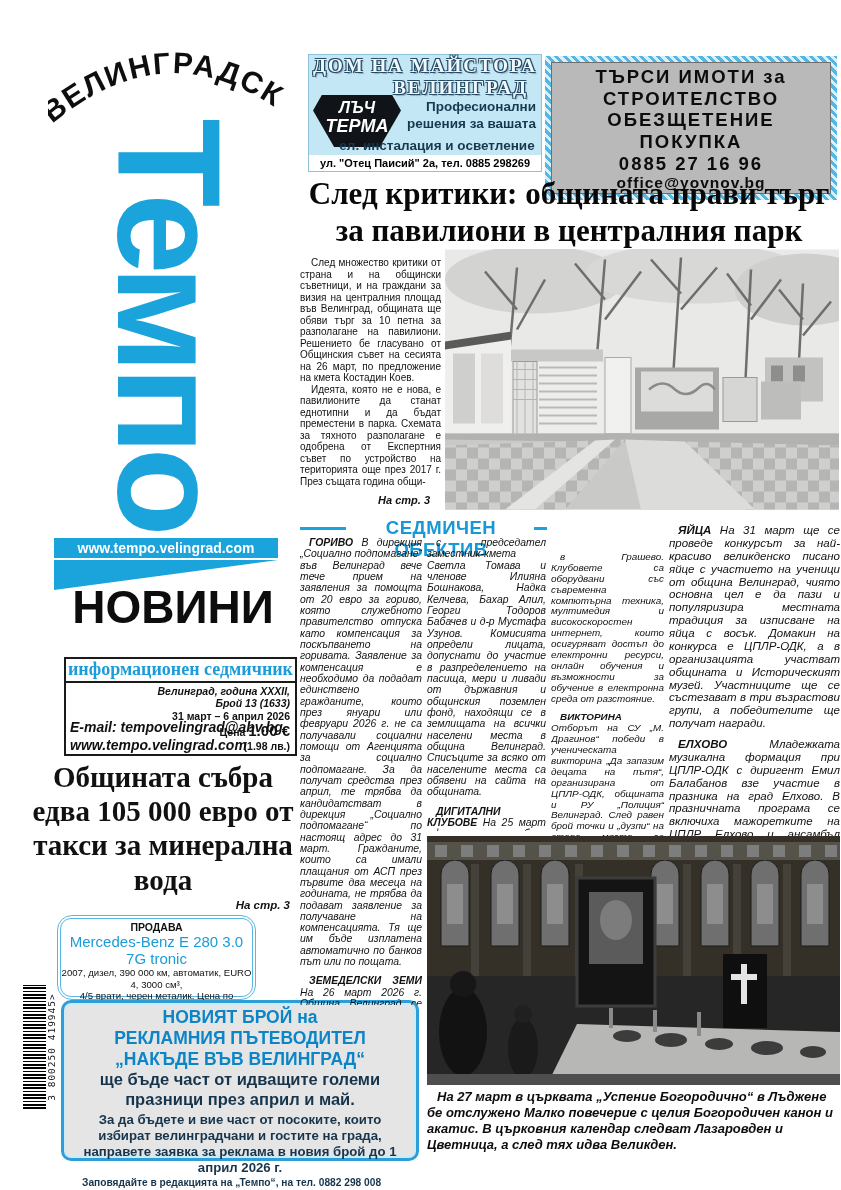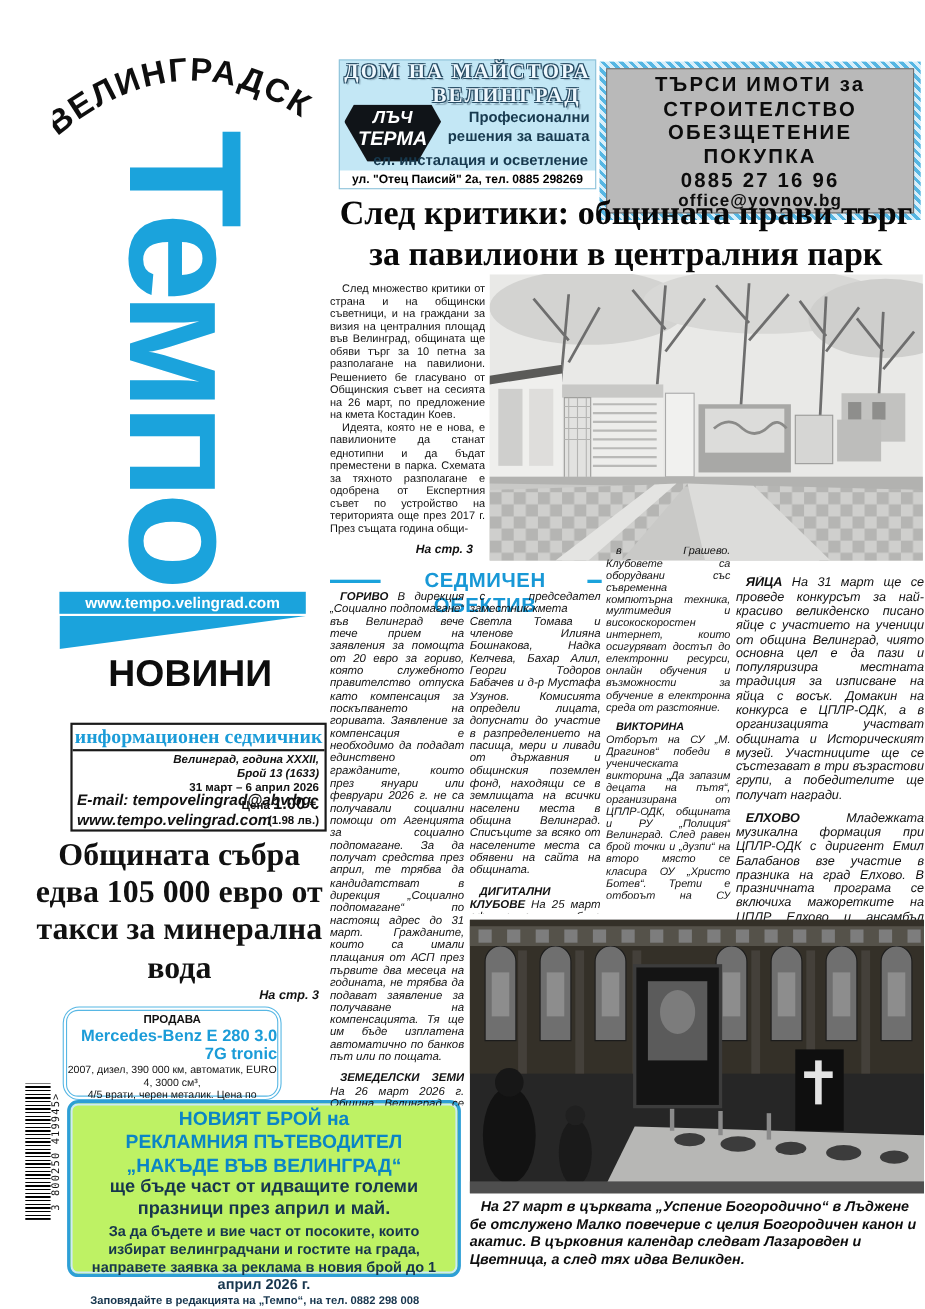--- a/index.html
+++ b/index.html
@@ -9,21 +9,21 @@
 
   
   #tempo-vert{left:66px;top:110px;width:200px;height:428px;}
   #tempo-vert .rot{width:428px;height:200px;transform:rotate(90deg) translateY(-200px);
       transform-origin:top left;font-size:146px;font-weight:900;letter-spacing:-7px;
       color:#1ba3dc;text-align:center;line-height:196px;white-space:nowrap;}
   #site-strip{left:54px;top:538px;width:224px;height:20px;background:#1ba3dc;color:#fff;
       font-size:14px;font-weight:bold;text-align:center;line-height:20px;}
   #wedge{left:54px;top:560px;width:224px;height:30px;background:#1ba3dc;
       clip-path:polygon(0 0,100% 0,0 100%);}
-  #news-label{left:52px;top:594px;width:242px;font-size:34px;font-weight:900;
+  #news-label{left:52px;top:580px;width:242px;font-size:46px;font-weight:900;
       letter-spacing:0;text-align:center;color:#0d0d0d;}
 
   
   #info-box{left:64px;top:657px;width:233px;height:99px;border:2px solid #1a1a1a;
       box-sizing:border-box;background:#fff;}
   #info-box .ibt{font-family:"Liberation Serif",serif;font-weight:bold;font-size:18px;
       color:#1b9cd8;text-align:center;border-bottom:2px solid #1a1a1a;padding:0 0 1px;}
   #info-box .meta{position:relative;height:72px;padding:2px 5px;box-sizing:border-box;}
   #info-box .r{text-align:right;font-size:10.5px;font-weight:bold;font-style:italic;line-height:1.18;}
   #info-box .rn{font-style:normal;}
@@ -34,31 +34,31 @@
   
   #water-headline{left:22px;top:760px;width:282px;text-align:center;
       font-family:"Liberation Serif",serif;font-weight:bold;font-size:29px;line-height:1.18;}
   #water-jump{left:160px;top:899px;width:130px;text-align:right;font-style:italic;
       font-weight:bold;font-size:11.5px;}
   #mercedes{left:57px;top:915px;width:199px;height:85px;border:1px solid #57b7e4;
       border-radius:15px;padding:2px;box-sizing:border-box;}
   #mercedes .in{border:1px solid #57b7e4;border-radius:11px;height:100%;box-sizing:border-box;
       text-align:center;padding-top:2px;}
   #mercedes .h{font-size:10.5px;font-weight:bold;}
-  #mercedes .m{font-size:15px;font-weight:bold;color:#1b9cd8;text-align:right;}
+  #mercedes .m{font-size:15px;font-weight:normal;color:#1b9cd8;}
   #mercedes .d{font-size:9.6px;line-height:1.2;}
   #barcode{left:23px;top:983px;width:37px;height:128px;}
   #barcode .rot{width:128px;height:37px;transform:rotate(-90deg) translateX(-128px);
       transform-origin:top left;}
   #barcode .bars{height:23px;width:124px;margin:0 auto;
       background:repeating-linear-gradient(90deg,#000 0,#000 1.6px,#fff 1.6px,#fff 3.2px,
       #000 3.2px,#000 4.6px,#fff 4.6px,#fff 7.4px,#000 7.4px,#000 8.2px,#fff 8.2px,#fff 10px);}
   .bc-num{font-family:"DejaVu Sans Mono",monospace;font-size:9.5px;letter-spacing:1px;
       text-align:center;line-height:12px;}
-  #promo{left:61px;top:1000px;width:358px;height:161px;background:#bef264;
+  #promo{left:61px;top:1000px;width:358px;height:161px;background:#e5e5e5;
       border:3px solid #2d9fd6;border-radius:10px;box-sizing:border-box;
       box-shadow:inset 0 0 0 2px #cdeaf7;text-align:center;padding-top:4px;}
   #promo .t{color:#0b85c6;font-weight:900;font-size:17.5px;line-height:1.2;}
   #promo .s{color:#16354d;font-weight:900;font-size:16.5px;line-height:1.2;}
   #promo .b{color:#16354d;font-weight:bold;font-size:13.2px;line-height:1.22;padding:2px 8px 0;}
   #promo .f{color:#16354d;font-weight:bold;font-size:10.2px;text-align:left;padding:1px 0 0 18px;line-height:1.2;}
 
   
   #ad-master{left:308px;top:54px;width:234px;height:118px;background:#c3e7f5;
       border:1px solid #8fc3da;box-sizing:border-box;}
@@ -97,21 +97,21 @@
   .wline{background:#1ba3dc;height:3px;}
   #wline-l{left:300px;top:527px;width:46px;}
   #wline-r{left:534px;top:527px;width:13px;}
   #weekly-title{left:348px;top:517px;width:186px;text-align:center;font-weight:900;
       font-size:18.5px;color:#1898d6;letter-spacing:0.5px;}
   .wcol{overflow:hidden;}
   .wcol p{margin:0 0 8px;text-align:justify;font-style:italic;text-indent:9px;}
   .wtag{font-weight:bold;}
   #wcol1{left:300px;top:537px;width:122px;height:468px;font-size:10.4px;line-height:1.09;}
   #wcol2{left:427px;top:537px;width:119px;height:294px;font-size:10.4px;line-height:1.09;}
-  #wcol3{left:551px;top:497px;width:113px;height:320px;font-size:9.9px;line-height:1.1;}
+  #wcol3{left:551px;top:552px;width:113px;height:320px;font-size:9.9px;line-height:1.1;}
   #wcol4{left:669px;top:524px;width:171px;height:318px;font-size:11.5px;line-height:1.12;}
   #church-photo{left:427px;top:836px;width:413px;height:249px;}
   #photo-caption{left:427px;top:1089px;width:410px;font-weight:bold;font-style:italic;
       font-size:13px;line-height:1.24;text-indent:10px;color:#0d0d0d;}
 </style>
 </head>
 <body>
 
 <div id="page">
 

